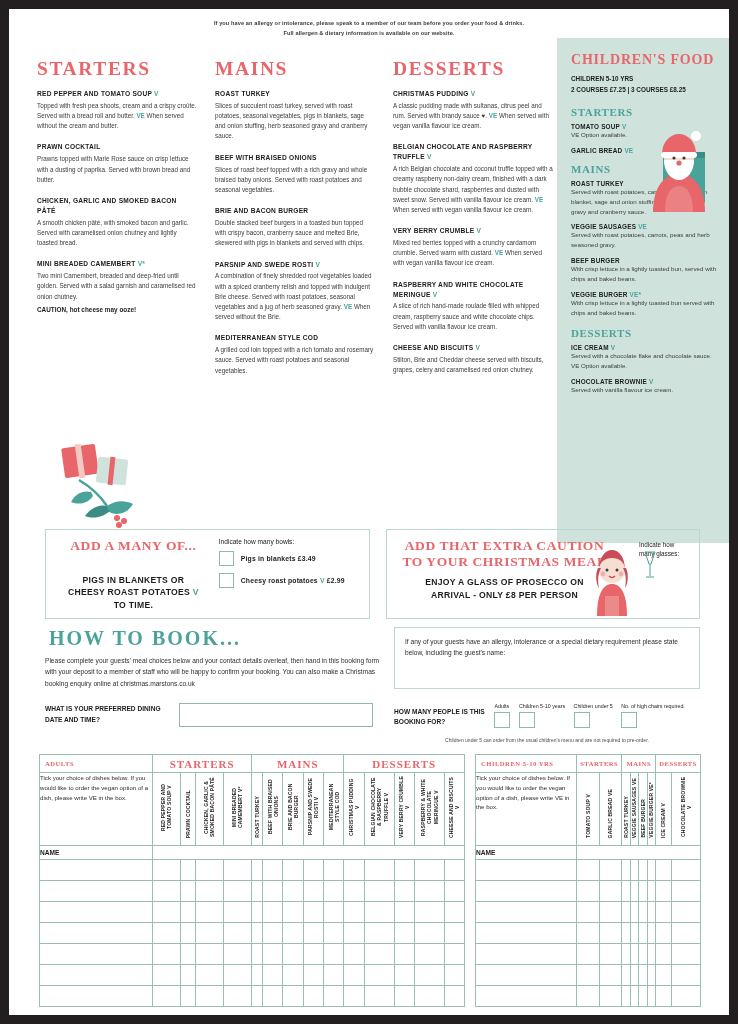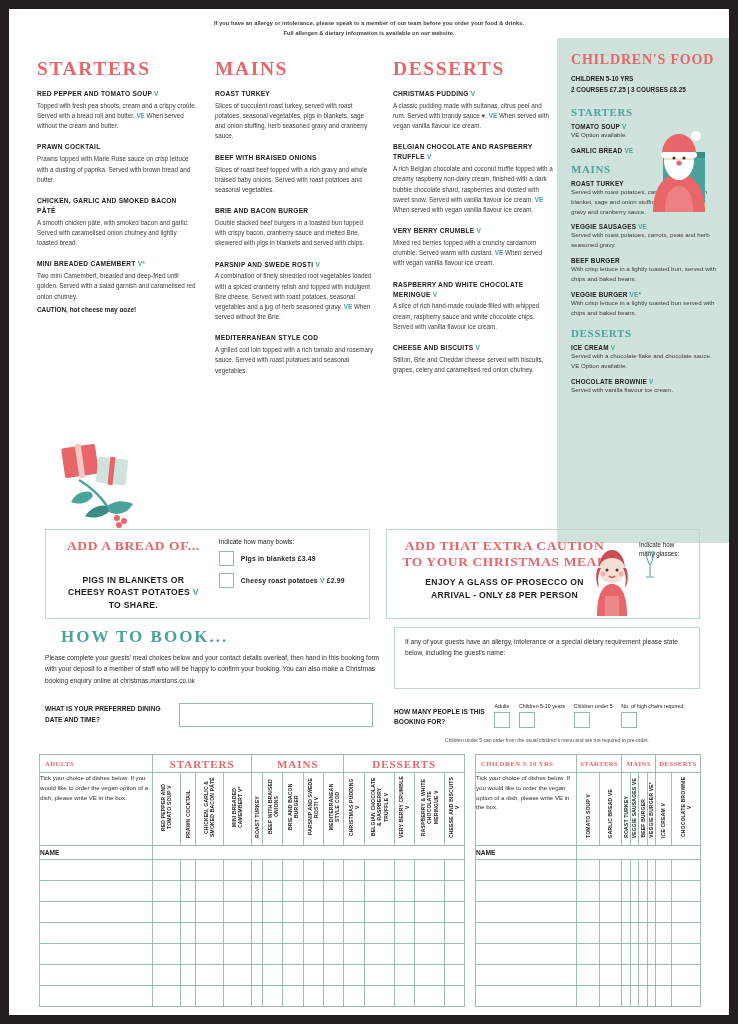--- a/index.html
+++ b/index.html
@@ -71,22 +71,22 @@
   .abox-line{font-size:8.6px;font-weight:bold;color:#1c1c1c;letter-spacing:.3px;line-height:1.5;}
   .indicate{font-size:6.6px;color:#1c1c1c;margin-bottom:6px;}
   .tickrow{display:flex;align-items:center;gap:7px;margin-bottom:7px;}
   .tick{width:15px;height:15px;border:1px solid #8fb8b0;box-sizing:border-box;background:#fff;}
   .tick-label{font-size:6.8px;font-weight:bold;color:#1c1c1c;letter-spacing:.2px;}
   .lady{position:absolute;right:58px;top:14px;width:58px;height:72px;}
   .glass{position:absolute;right:34px;top:10px;width:14px;height:30px;}
   
   .book{position:absolute;left:36px;top:618px;width:340px;}
   .book-title{
-    font-family:"Liberation Serif", serif;font-size:17px;letter-spacing:2px;
-    color:#4aa39a;font-weight:bold;margin:0 0 5px 16px;
+    font-family:"Liberation Serif", serif;font-size:20px;letter-spacing:2px;
+    color:#4aa39a;font-weight:bold;margin:0 0 5px 4px;
   }
   .book-text{font-size:6.6px;color:#2e2e2e;line-height:1.72;}
   .diet{
     position:absolute;left:385px;top:618px;width:306px;height:62px;
     border:1px solid #bcd8d1;box-sizing:border-box;padding:8px 10px;
     font-size:6.6px;color:#2e2e2e;line-height:1.7;
   }
   .dining{position:absolute;left:36px;top:694px;width:340px;}
   .dining-q{font-size:6.6px;font-weight:bold;color:#1c1c1c;line-height:1.6;width:130px;display:inline-block;vertical-align:middle;}
   .dining-box{display:inline-block;width:192px;height:22px;border:1px solid #8fb8b0;vertical-align:middle;background:#fff;}
@@ -279,24 +279,24 @@
       <path d="M36 56 C28 54 20 58 16 66 C26 70 34 66 38 60 Z" fill="#4aa39a"></path>
       <circle cx="62" cy="82" r="3" fill="#e8656a"></circle>
       <circle cx="69" cy="85" r="3" fill="#e8656a"></circle>
       <circle cx="64" cy="89" r="3" fill="#e8656a"></circle>
     </svg>
   </div>
 
   <div class="addons">
     <div class="abox left">
       <div style="width:160px;text-align:center;">
-        <div class="abox-title">ADD A BREAD OF...</div>
+        <div class="abox-title">ADD A MANY OF...</div>
         <div class="abox-line" style="margin-top:20px;">PIGS IN BLANKETS OR</div>
         <div class="abox-line"><span>CHEESY ROAST POTATOES</span> <span class="v">V</span></div>
-        <div class="abox-line">TO SHARE.</div>
+        <div class="abox-line">TO TIME.</div>
       </div>
       <div style="width:145px;padding-left:8px;">
         <div class="indicate">Indicate how many bowls:</div>
         <div class="tickrow">
           <div class="tick"></div>
           <div class="tick-label">Pigs in blankets £3.49</div>
         </div>
         <div class="tickrow">
           <div class="tick"></div>
           <div class="tick-label"><span>Cheesy roast potatoes</span> <span class="v">V</span> <span>£2.99</span></div>

